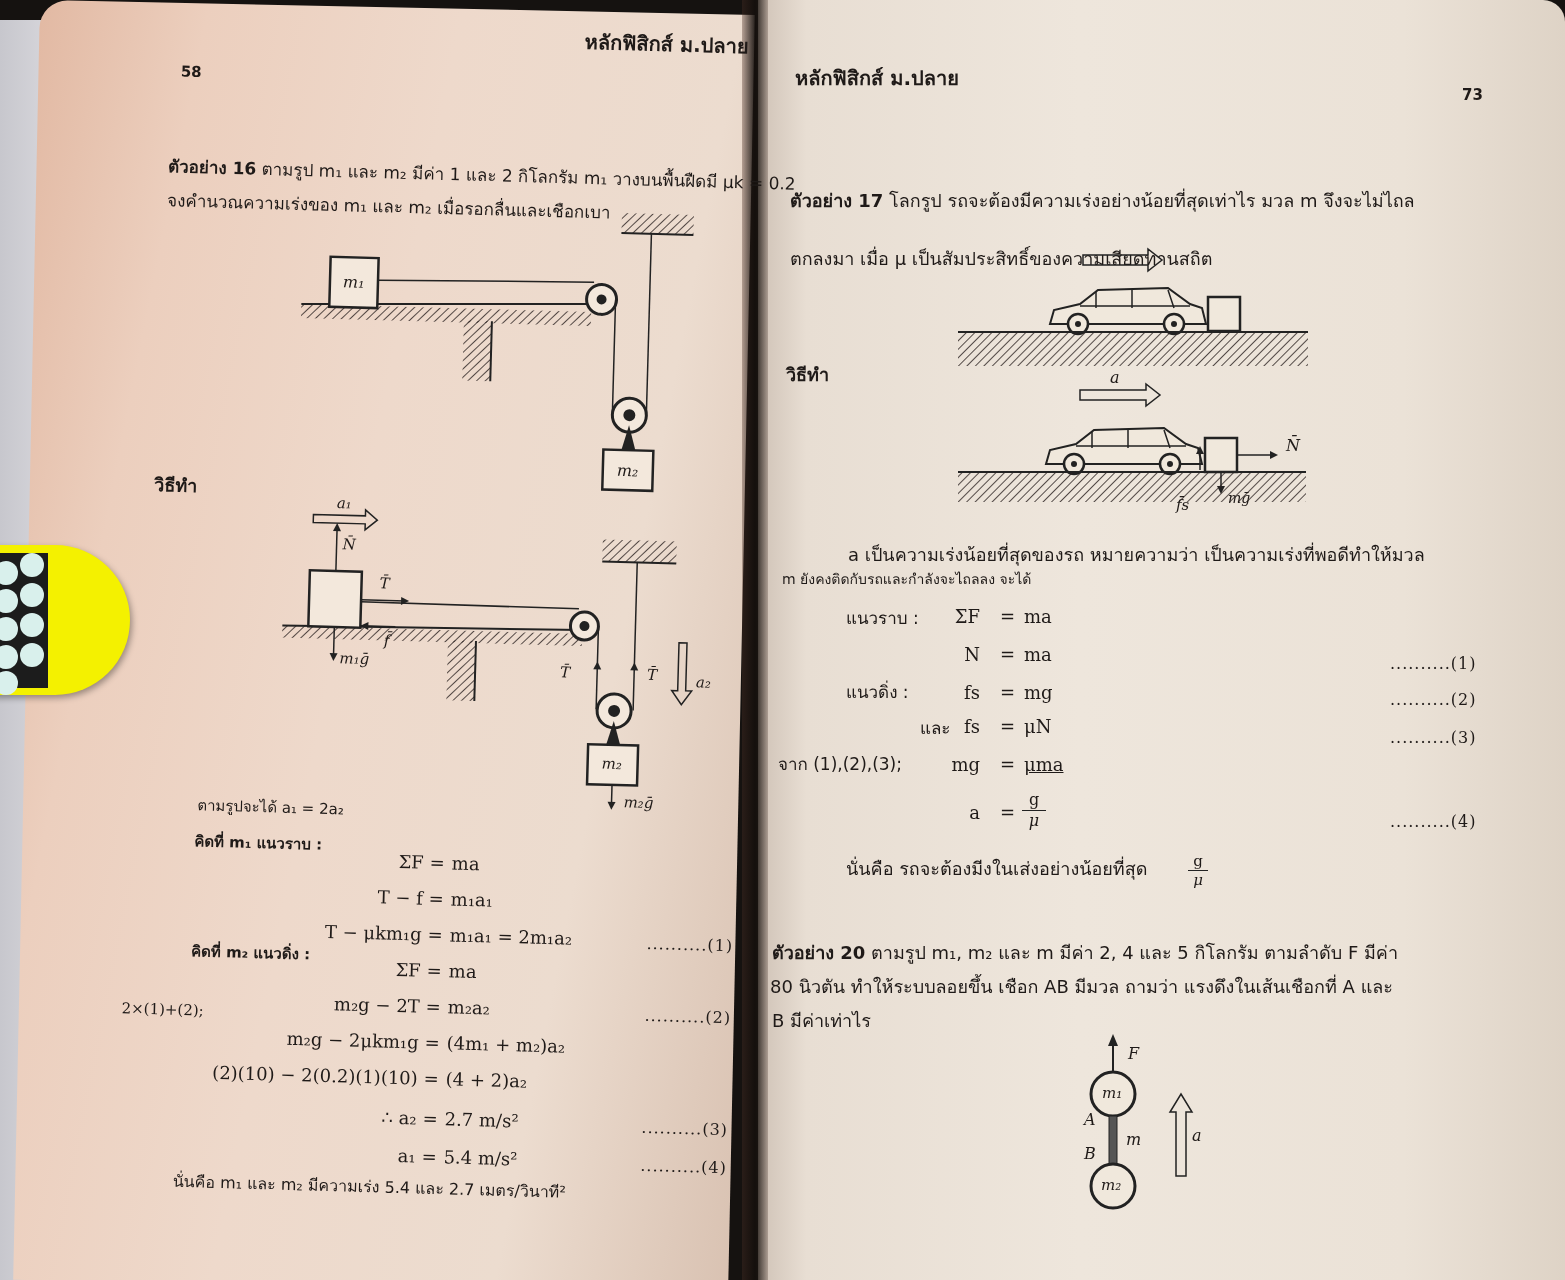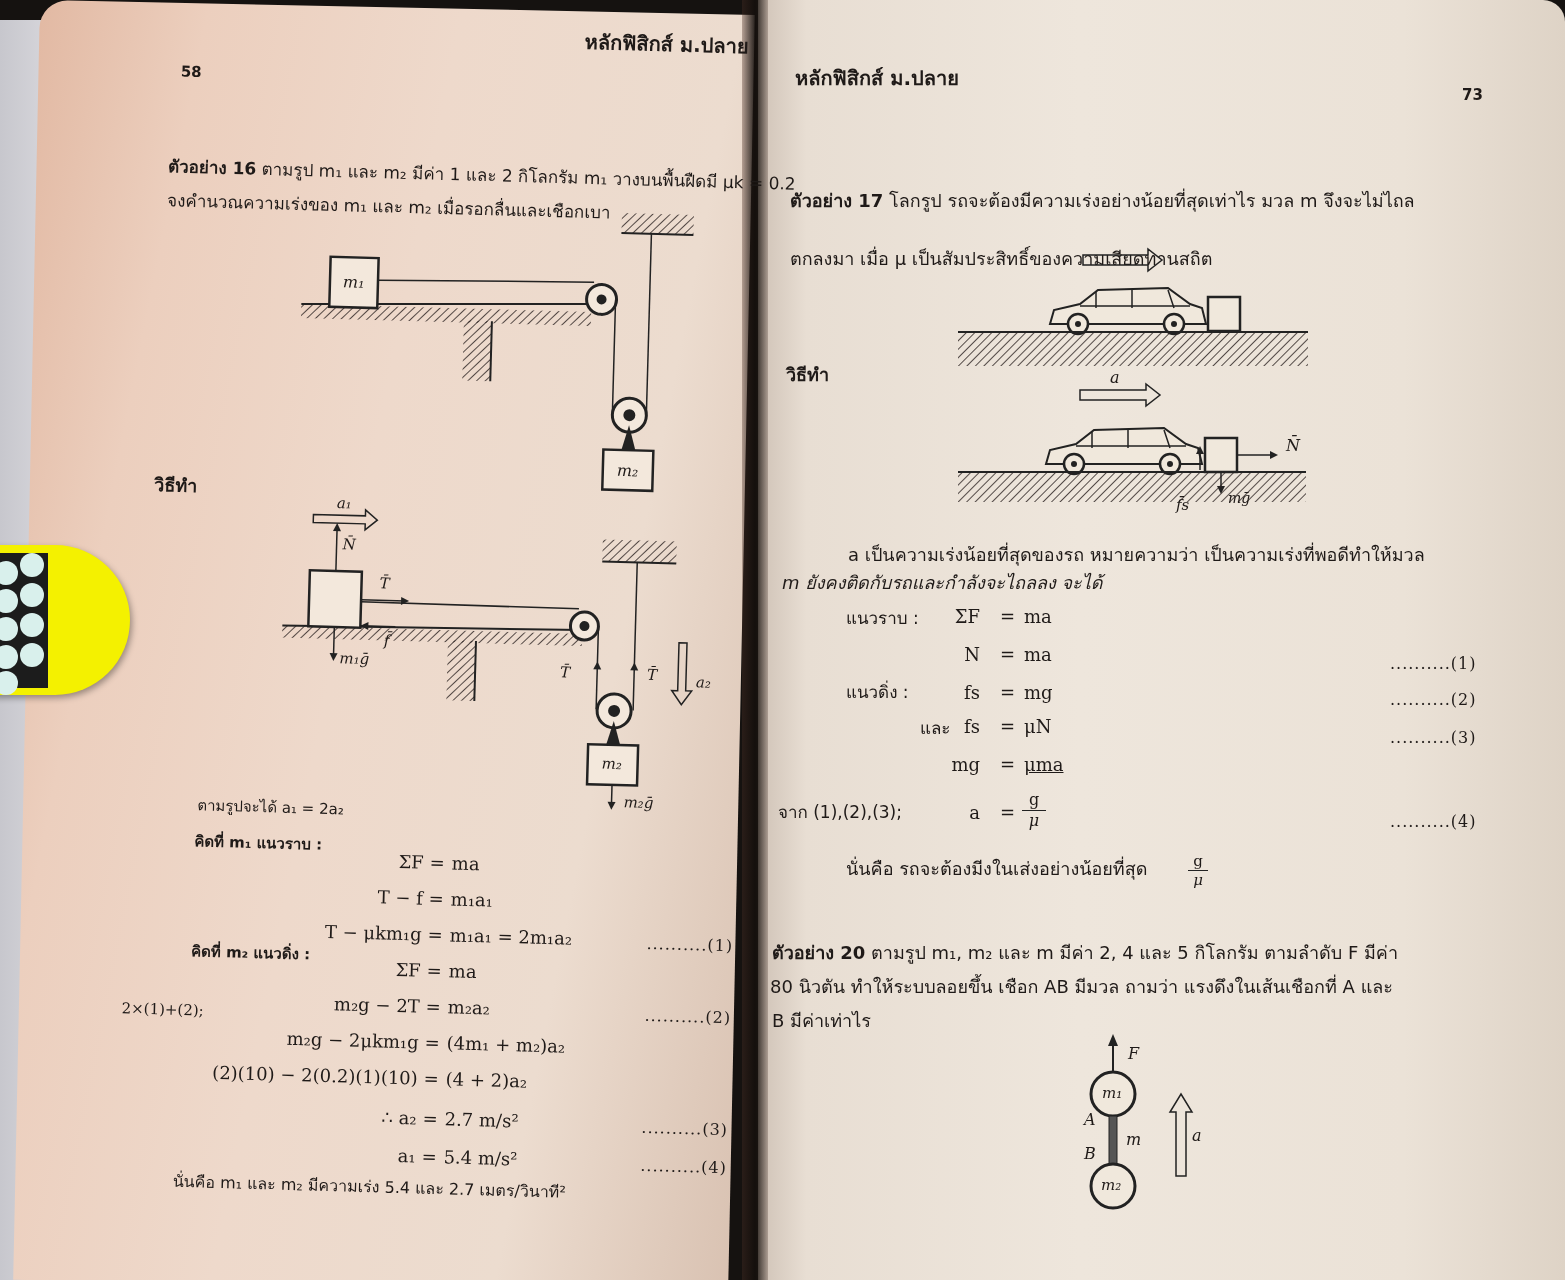--- a/index.html
+++ b/index.html
@@ -250,21 +250,21 @@
   <line x1="958" y1="472" x2="1306" y2="472" stroke="#222" stroke-width="2"></line>
 </svg>
 <div class="txt eq" style="left:1110px;top:368px;font-style:italic;font-size:16px;">a</div>
 <div class="txt eq" style="left:1286px;top:436px;font-style:italic;font-size:16px;">N̄</div>
 <div class="txt eq" style="left:1176px;top:496px;font-style:italic;font-size:15px;">f̄s</div>
 <div class="txt eq" style="left:1228px;top:490px;font-style:italic;font-size:14px;">mḡ</div>
 
 <div class="txt th bold" style="left:786px;top:360px;font-size:18px;">วิธีทำ</div>
 
 <div class="txt th" style="left:848px;top:540px;font-size:18px;">a เป็นความเร่งน้อยที่สุดของรถ หมายความว่า เป็นความเร่งที่พอดีทำให้มวล</div>
-<div class="txt th" style="left:782px;top:568px;font-size:18px;font-style:italic;">m ยังคงติดกับรถและกำลังจะไถลลง จะได้</div>
+<div class="txt th" style="left:782px;top:568px;font-size:14px;">m ยังคงติดกับรถและกำลังจะไถลลง จะได้</div>
 
 <div>
   <div class="txt th" style="left:846px;top:604px;font-size:17px;">แนวราบ :</div>
   <div class="txt eq" style="left:900px;width:80px;text-align:right;top:606px;">ΣF</div>
   <div class="txt eq" style="left:1000px;top:606px;">=</div>
   <div class="txt eq" style="left:1024px;top:606px;">ma</div>
 
   <div class="txt eq" style="left:900px;width:80px;text-align:right;top:644px;">N</div>
   <div class="txt eq" style="left:1000px;top:644px;">=</div>
   <div class="txt eq" style="left:1024px;top:644px;">ma</div>
@@ -275,21 +275,21 @@
   <div class="txt eq" style="left:1000px;top:682px;">=</div>
   <div class="txt eq" style="left:1024px;top:682px;">mg</div>
   <div class="txt dots" style="left:1390px;top:690px;">..........(2)</div>
 
   <div class="txt th" style="left:920px;top:714px;font-size:17px;">และ</div>
   <div class="txt eq" style="left:900px;width:80px;text-align:right;top:716px;">fs</div>
   <div class="txt eq" style="left:1000px;top:716px;">=</div>
   <div class="txt eq" style="left:1024px;top:716px;">μN</div>
   <div class="txt dots" style="left:1390px;top:728px;">..........(3)</div>
 
-  <div class="txt th" style="left:778px;top:750px;font-size:17px;margin-top:48px;">จาก (1),(2),(3);</div>
+  <div class="txt th" style="left:778px;top:750px;font-size:17px;">จาก (1),(2),(3);</div>
   <div class="txt eq" style="left:900px;width:80px;text-align:right;top:754px;">mg</div>
   <div class="txt eq" style="left:1000px;top:754px;">=</div>
   <div class="txt eq" style="left:1024px;top:754px;text-decoration:underline;">μma</div>
 
   <div class="txt eq" style="left:900px;width:80px;text-align:right;top:802px;">a</div>
   <div class="txt eq" style="left:1000px;top:802px;">=</div>
   <div class="abs" style="left:1022px;top:790px;width:24px;text-align:center;">
     <div class="eq" style="font-size:16px;border-bottom:1.5px solid #222;line-height:20px;">g</div>
     <div class="eq" style="font-size:16px;font-style:italic;line-height:20px;">μ</div>
   </div>

